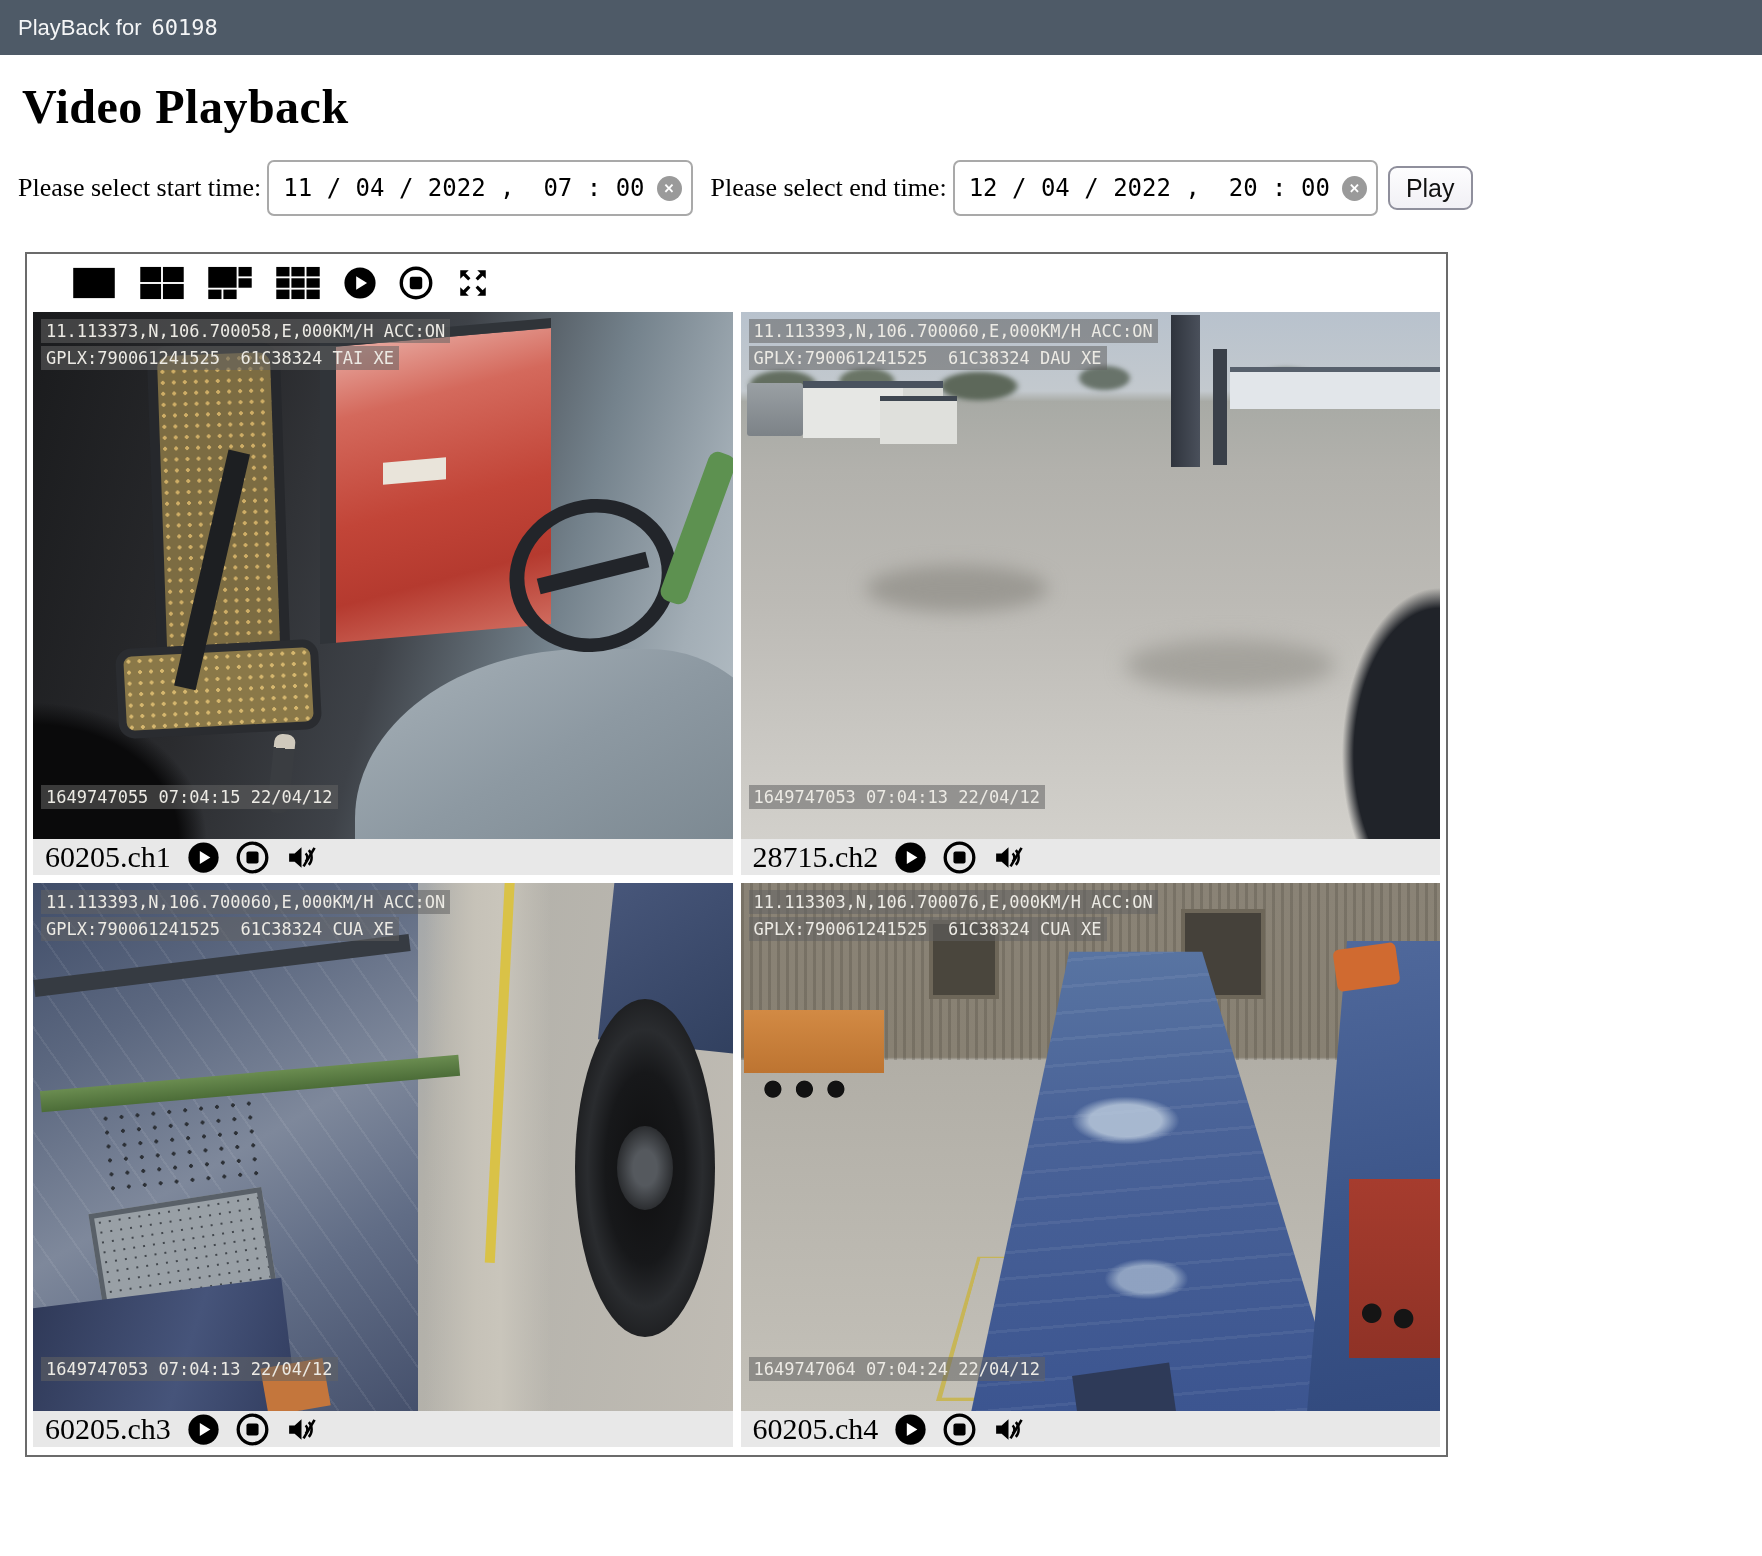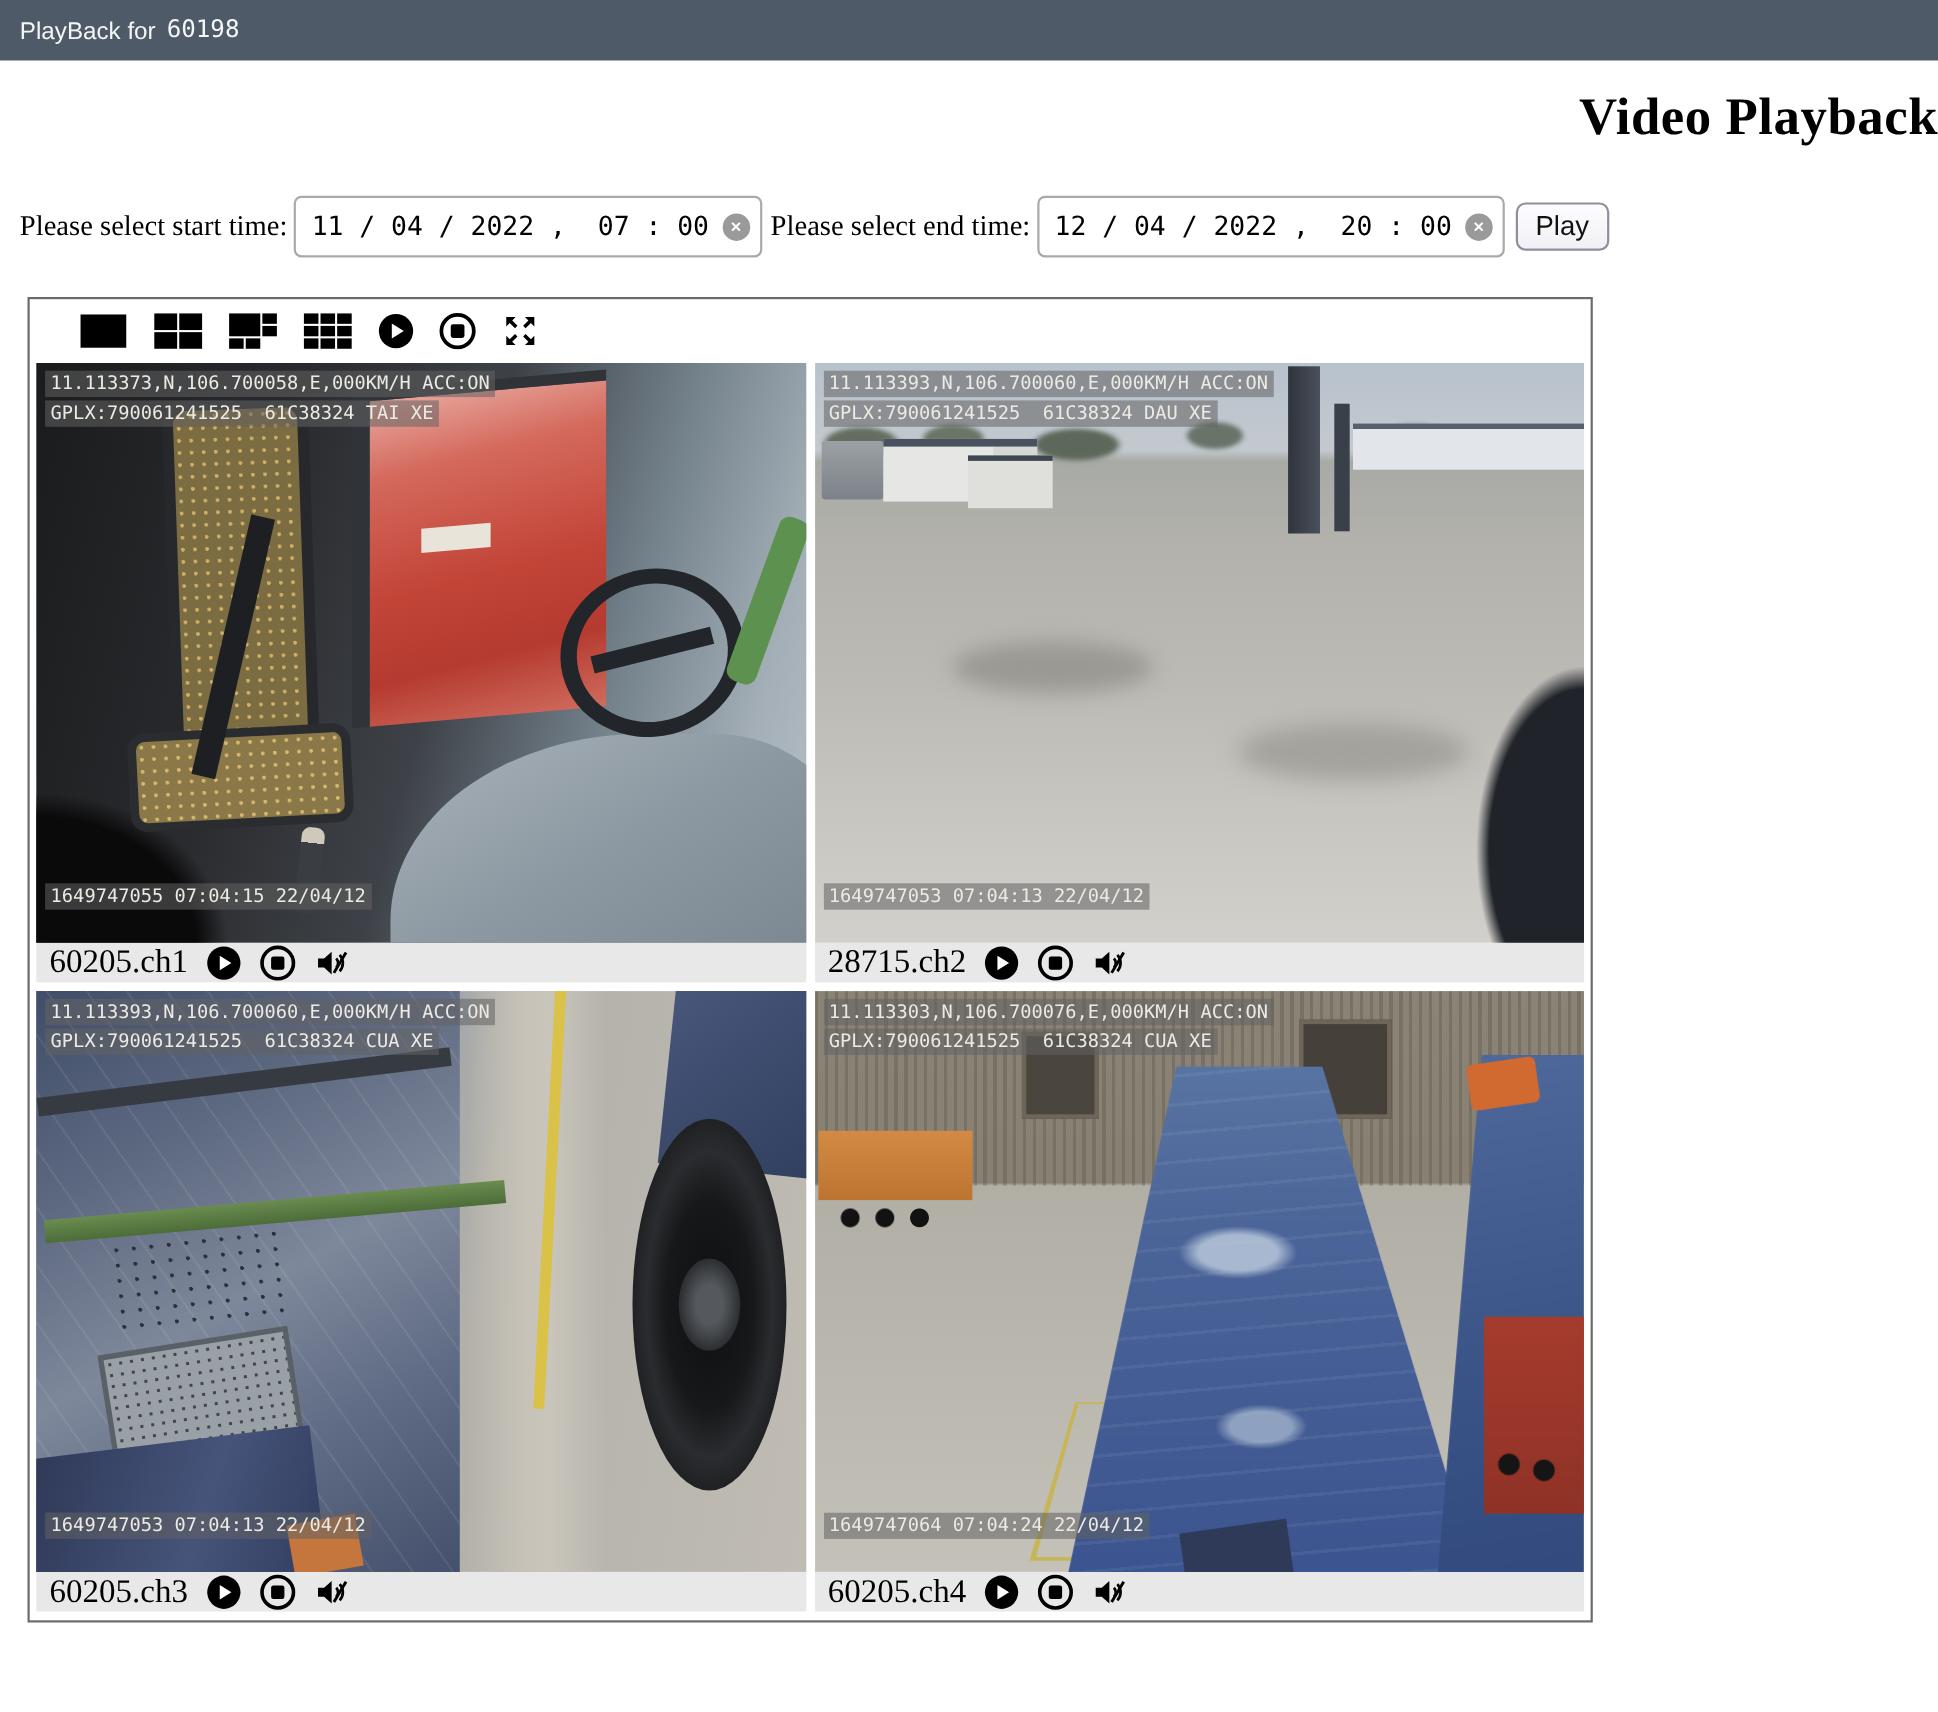--- a/index.html
+++ b/index.html
@@ -14,21 +14,21 @@
   .titlebar {
     height:55px; background:#4e5a67; color:#f4f5f6;
     display:flex; align-items:center; padding-left:18px;
     font-family:"Liberation Sans", sans-serif; font-size:22px;
   }
   .titlebar .dev-id { font-family:"DejaVu Sans Mono", monospace; margin-left:10px; font-size:22px; }
 
   
   h1 {
     font-family:"Liberation Serif", serif; font-weight:bold;
-    font-size:48px; margin:24px 0 44px 22px; letter-spacing:0.5px;text-align:right;
+    font-size:48px; margin:24px 0 26px 22px; letter-spacing:0.5px;
   }
 
   
   .form-row { display:flex; align-items:center; margin-left:16px; font-size:26px; }
   .form-row label { margin:0 6px 0 2px; }
   .dt-input {
     display:inline-flex; align-items:center; gap:12px;
     border:2px solid #a9a9a9; border-radius:7px; background:#fff;
     padding:4px 9px 4px 14px; height:56px;
     font-family:"DejaVu Sans Mono", monospace; font-size:24px;
@@ -189,21 +189,21 @@
 </div>
 
 <h1>Video Playback</h1>
 
 <div class="form-row">
   <label>Please select start time:</label>
   <div class="dt-input">
     <span>11 / 04 / 2022 ,  07 : 00</span>
     <span class="clear-btn">✕</span>
   </div>
-  <label style="margin-left:8px">Please select end time:</label>
+  <label style="margin-left:18px">Please select end time:</label>
   <div class="dt-input">
     <span>12 / 04 / 2022 ,  20 : 00</span>
     <span class="clear-btn">✕</span>
   </div>
   <button class="play-btn">Play</button>
 </div>
 
 <div class="player">
 
   <div class="toolbar">

